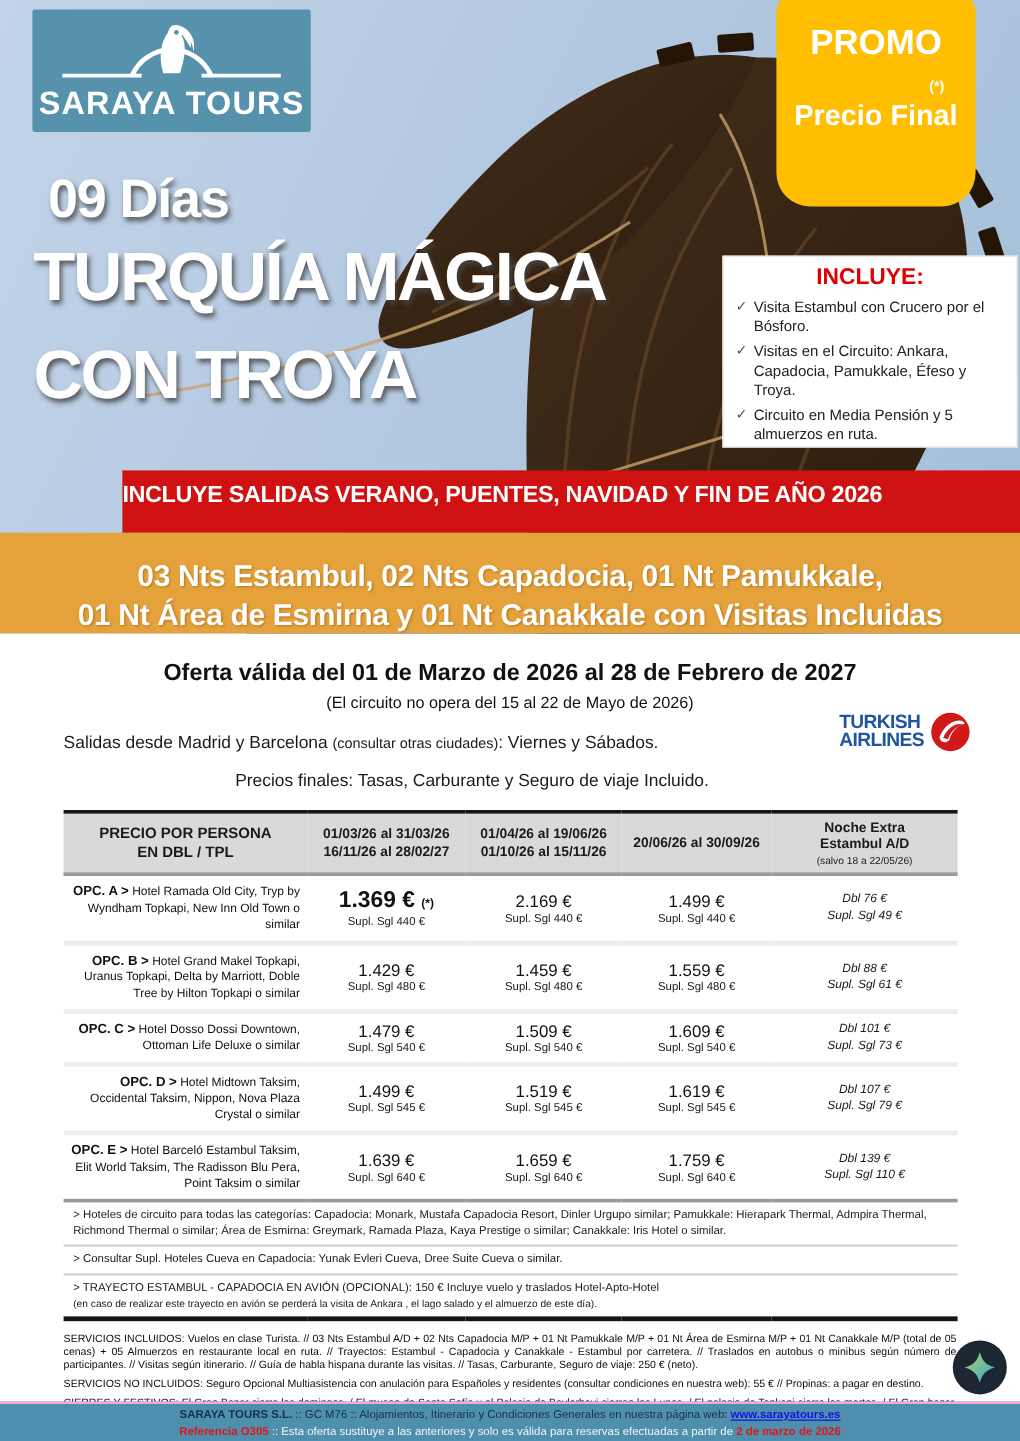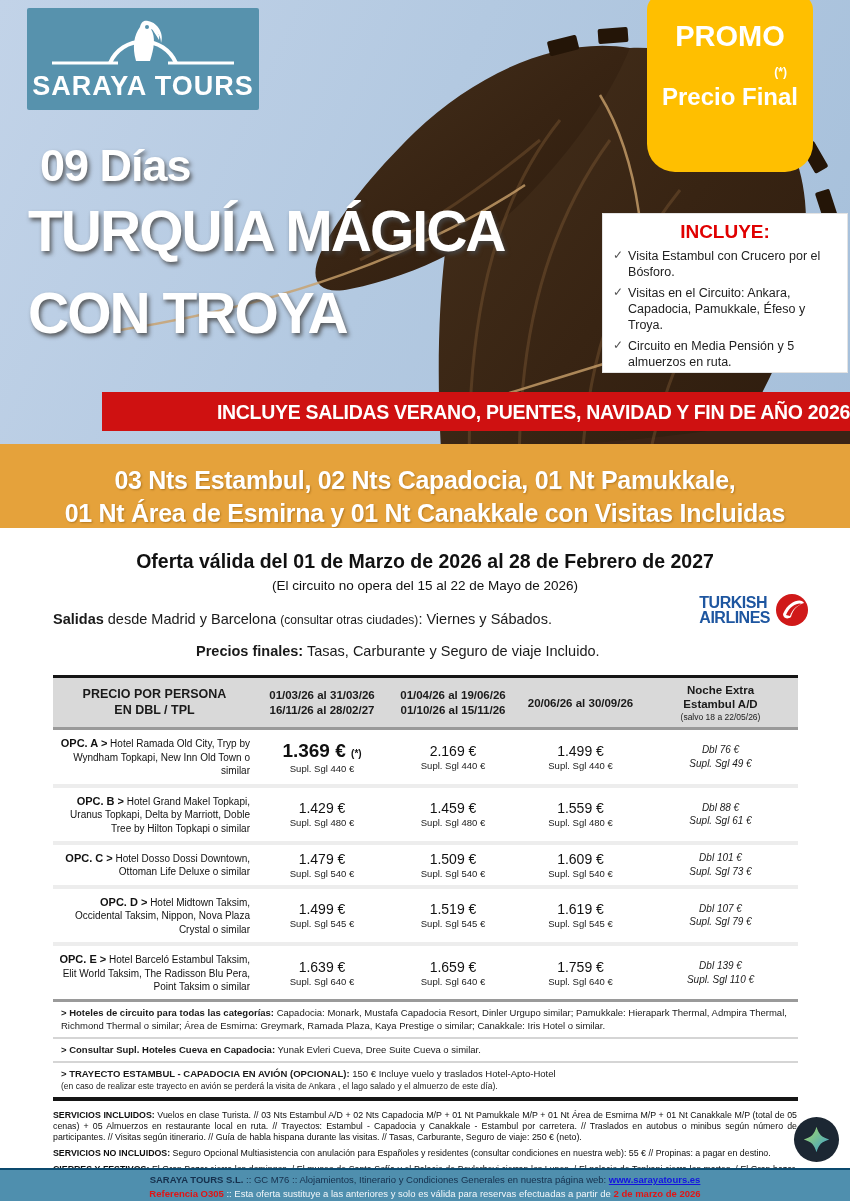--- a/index.html
+++ b/index.html
@@ -28,33 +28,33 @@
   .hero-t1 { position:absolute; left:28px; top:198px; color:#fff; font-weight:700; font-size:57px;
     text-shadow:2px 3px 4px rgba(70,70,70,.85); letter-spacing:-2px; }
   .hero-t2 { position:absolute; left:28px; top:280px; color:#fff; font-weight:700; font-size:57px;
     text-shadow:2px 3px 4px rgba(70,70,70,.85); letter-spacing:-2px; }
   .incluye-box { position:absolute; left:602px; top:213px; width:246px; height:160px;
     background:#fff; border:1px solid #e3e3e3; padding:7px 10px 6px 10px; }
   .incluye-title { color:#e00000; font-weight:700; font-size:19px; text-align:center; margin-bottom:5px; }
   .incluye-list { list-style:none; }
   .incluye-list li { display:flex; font-size:12.5px; color:#222; line-height:1.28; margin-bottom:5px; }
   .check { color:#555; margin-right:5px; font-size:12px; }
-  .red-banner { position:absolute; left:102px; top:392px; width:748px; height:39px;
-    background:#cf1111; color:#fff; font-weight:700; font-size:19.5px; text-align:right; line-height:40px; letter-spacing:-0.3px; }
+  .red-banner { position:absolute; left:102px; top:392px; width:748px; height:52px;
+    background:#cf1111; color:#fff; font-weight:700; font-size:19.5px; text-align:left; line-height:40px; letter-spacing:-0.3px; }
   .yellow-banner { position:absolute; left:0; top:444px; width:850px; height:84px;
     background:#e5a23b; color:#fff; font-weight:700; font-size:25px; text-align:center; padding-top:20px; line-height:1.33;
     text-shadow:1px 1px 2px rgba(120,70,0,.45); letter-spacing:-0.3px; }
   
   .content { padding-top:22px; }
   .offer-title { text-align:center; font-weight:700; font-size:19.5px; color:#111; }
   .offer-sub { text-align:center; font-size:13.5px; margin-top:5px; color:#111; }
   .salidas { margin:18px 0 0 53px; font-size:14.5px; }
   .salidas .sm { font-size:12px; }
   .precios { margin:16px 0 0 196px; font-size:14.5px; }
-  b { font-weight:700; }
+  b { font-weight:400; }
   .airline { position:absolute; right:40px; top:592px; display:flex; align-items:center; }
   .airline-name { color:#1e56a0; font-weight:700; font-size:16px; line-height:.95; letter-spacing:-0.5px; text-align:left; }
   .airline-mark { margin-left:4px; }
   
   .price-table { width:745px; margin:16px 0 0 53px; border-collapse:collapse; border-top:3px solid #151515; table-layout:fixed; }
   .price-table th { background:#d9d9d9; padding:5px 3px; border-bottom:3px solid #9a9a9a; font-size:11.5px; line-height:1.25; vertical-align:middle; }
   .price-table th.h-col1 { font-size:12.5px; }
   .h-extra-sm { font-size:8.5px; font-weight:400; }
   .price-table td { padding:6px 6px; border-bottom:4px solid #ededed; vertical-align:middle; }
   .hotel-cell { font-size:10px; line-height:1.33; text-align:right; color:#111; }
@@ -67,21 +67,21 @@
   .x-cell { text-align:center; font-size:10px; line-height:1.35;font-style:italic; }
   tr.last-price td { border-bottom:3px solid #9a9a9a; }
   .note-cell { font-size:9.5px; line-height:1.3; border-bottom:2px solid #d5d5d5 !important; padding:5px 8px !important; text-align:left; }
   tr.last-note .note-cell { border-bottom:4px solid #151515 !important; }
   .note-sub { font-size:8.5px; }
   
   .fineprint { margin:9px 53px 0 53px; }
   .fineprint p { font-size:8.8px; line-height:1.27; text-align:justify; margin-bottom:5px; color:#0d0d0d; }
   
   .footer { position:absolute; left:0; bottom:0; width:850px; height:33px; background:#4f8fae;
-    border-top:2px solid #0c4a6e; text-align:center; font-size:9.5px; line-height:14px; padding-top:3px; color:#16304d; }
+    border-top:2px solid #f9a8d4; text-align:center; font-size:9.5px; line-height:14px; padding-top:3px; color:#16304d; }
   .footer .f-bold { font-weight:700; color:#16304d; }
   .footer a { color:#1414e0; font-weight:700; }
   .footer .f-red { color:#e21414; font-weight:700; }
   .footer .f-light { color:#f2f7fa; }
   .widget-icon { position:absolute; right:10px; bottom:38px; width:47px; height:47px; border-radius:50%; cursor:pointer; }
 </style>
 </head>
 <body>
 
 <div class="page">

